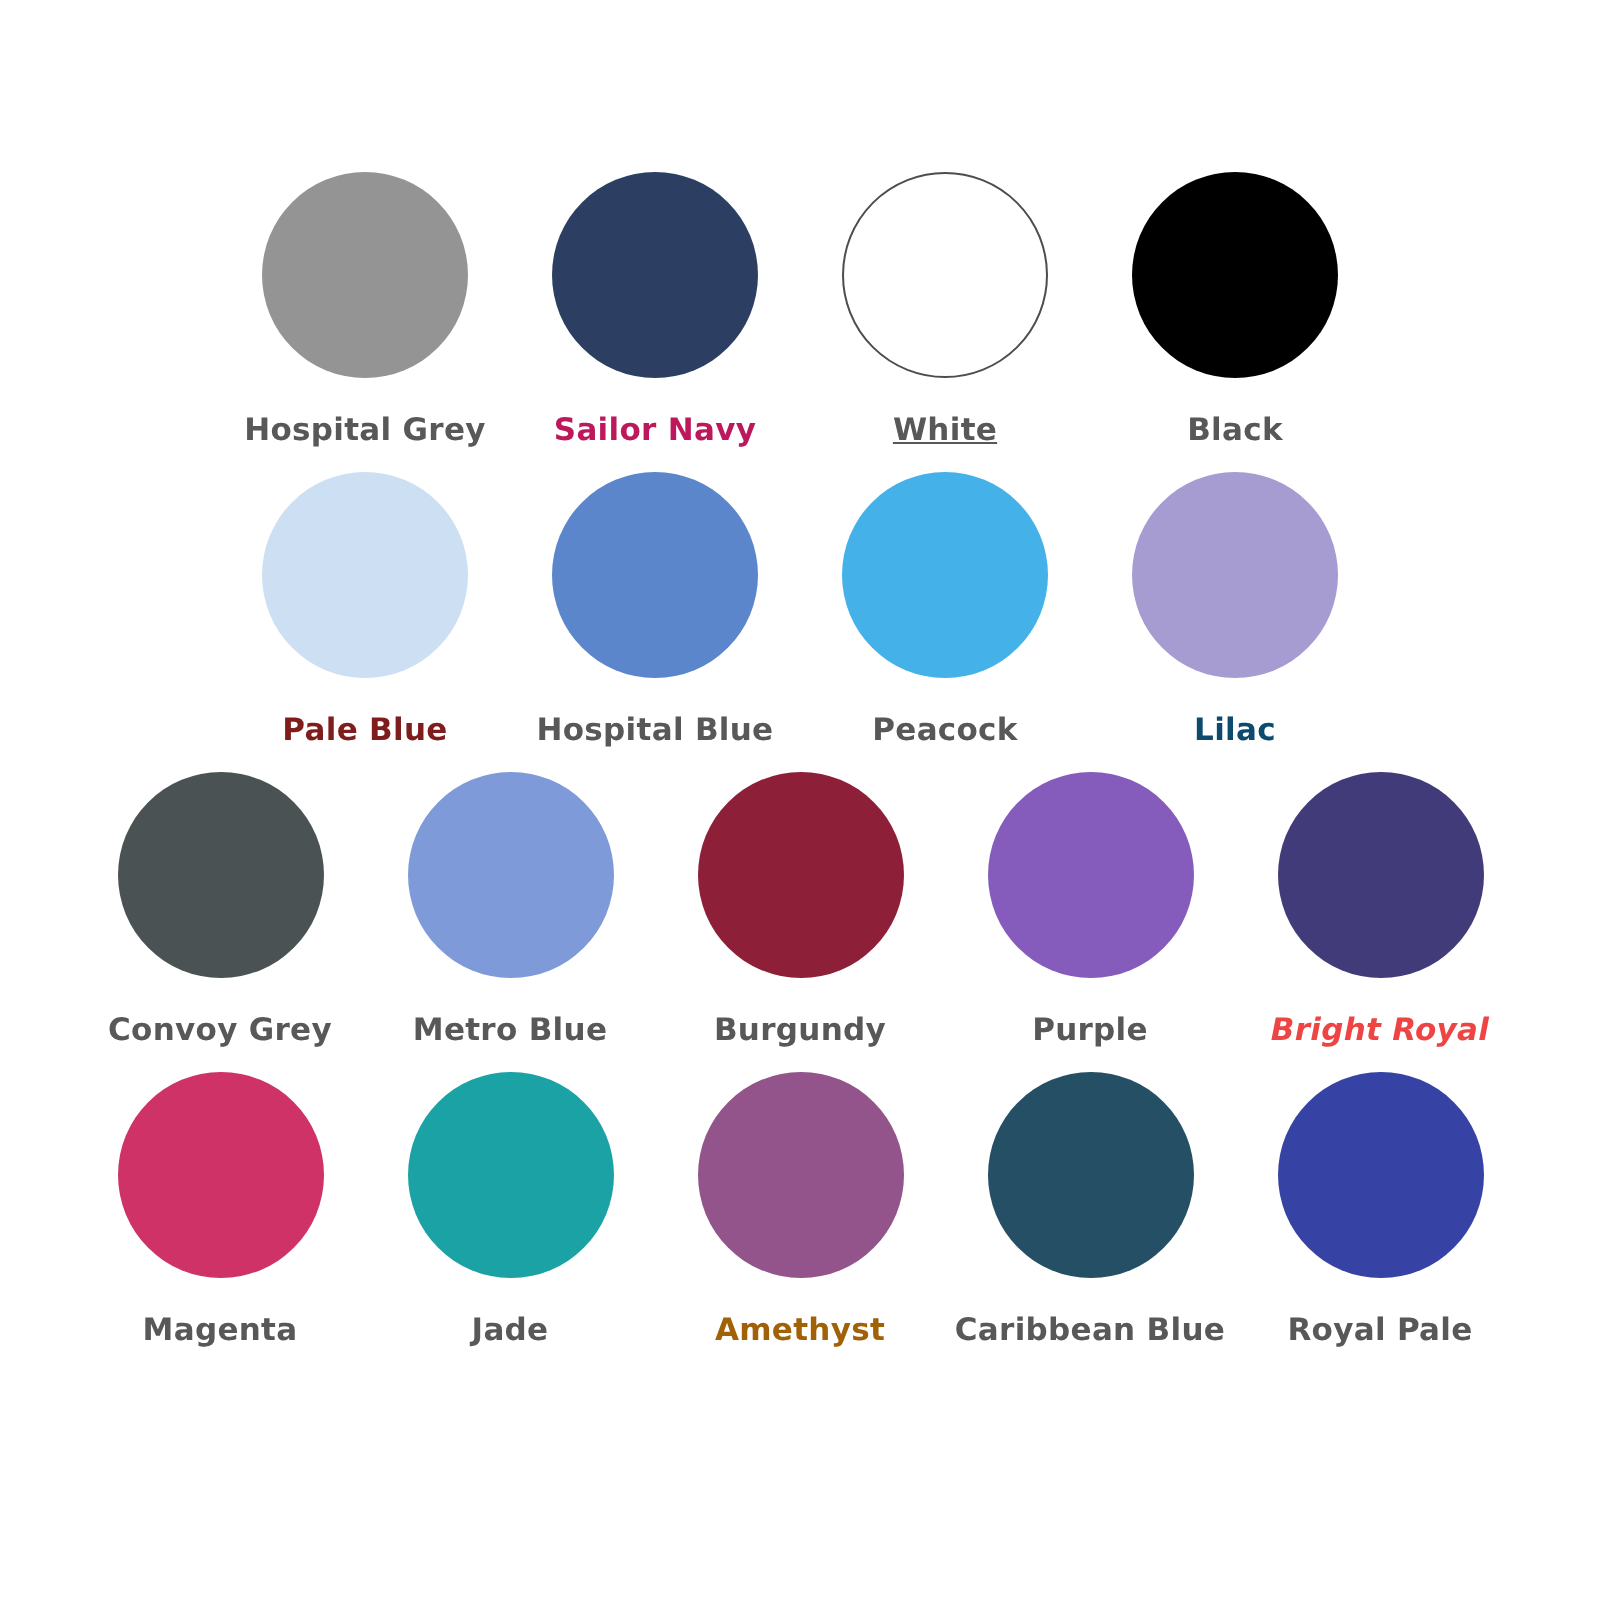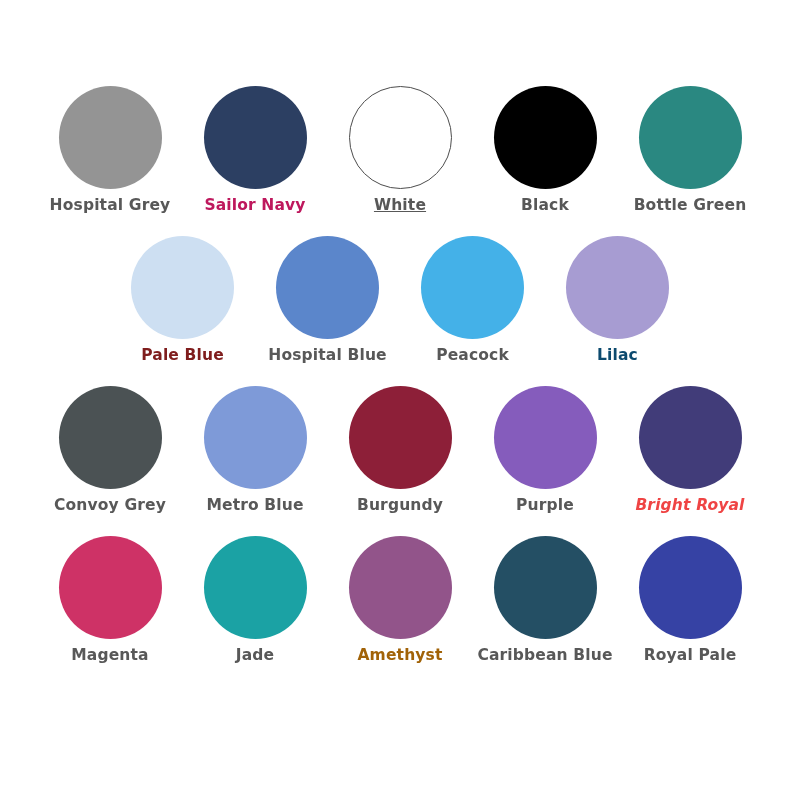--- a/index.html
+++ b/index.html
@@ -47,21 +47,21 @@
     border-radius: 50%;
     box-sizing: border-box;
     flex: 0 0 auto;
   }
 
   .swatch-disc.outlined {
     border: 1px solid #4d4d4d;
   }
 
   .swatch-label {
-    margin-top: 9px;
+    margin-top: 19px;
     font-size: 15.5px;
     font-weight: bold;
     color: #585858;
     letter-spacing: 0.15px;
     line-height: 1;
     text-align: center;
     white-space: nowrap;
   }
 </style>
 </head>
@@ -77,24 +77,20 @@
         <div class="swatch-disc" style="background-image: ; background-position-x: ; background-position-y: ; background-size: ; background-repeat: ; background-attachment: ; background-origin: ; background-clip: ; background-color: rgb(44, 63, 98); --c: #2c3f62;"></div>
         <div class="swatch-label" style="color: #be185d;">Sailor Navy</div>
       </div>
       <div class="swatch-cell">
         <div class="swatch-disc outlined" style="background-image: ; background-position-x: ; background-position-y: ; background-size: ; background-repeat: ; background-attachment: ; background-origin: ; background-clip: ; background-color: rgb(255, 255, 255); --c: #ffffff;"></div>
         <div class="swatch-label" style="color: rgb(88, 88, 88); text-decoration: underline;">White</div>
       </div>
       <div class="swatch-cell">
         <div class="swatch-disc" style="background-image: ; background-position-x: ; background-position-y: ; background-size: ; background-repeat: ; background-attachment: ; background-origin: ; background-clip: ; background-color: rgb(0, 0, 0); --c: #000000;"></div>
         <div class="swatch-label" style="color: rgb(88, 88, 88);">Black</div>
-      </div>
-      <div class="swatch-cell">
-        <div class="swatch-disc" style="background-image: ; background-position-x: ; background-position-y: ; background-size: ; background-repeat: ; background-attachment: ; background-origin: ; background-clip: ; background-color: rgb(42, 136, 129); --c: #2a8881;"></div>
-        <div class="swatch-label" style="color: rgb(88, 88, 88);">Bottle Green</div>
       </div>
     </div>
   <div class="swatch-row">
       <div class="swatch-cell">
         <div class="swatch-disc" style="background-image: ; background-position-x: ; background-position-y: ; background-size: ; background-repeat: ; background-attachment: ; background-origin: ; background-clip: ; background-color: rgb(205, 223, 242); --c: #cddff2;"></div>
         <div class="swatch-label" style="color: #7f1d1d;">Pale Blue</div>
       </div>
       <div class="swatch-cell">
         <div class="swatch-disc" style="background-image: ; background-position-x: ; background-position-y: ; background-size: ; background-repeat: ; background-attachment: ; background-origin: ; background-clip: ; background-color: rgb(91, 134, 203); --c: #5b86cb;"></div>
         <div class="swatch-label" style="color: rgb(88, 88, 88);">Hospital Blue</div>

